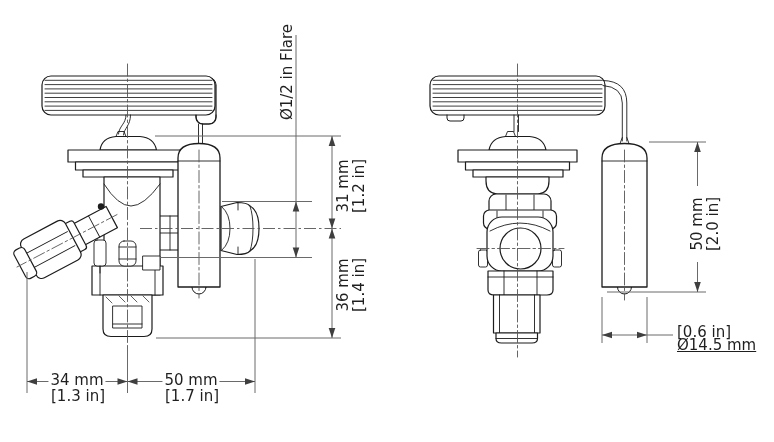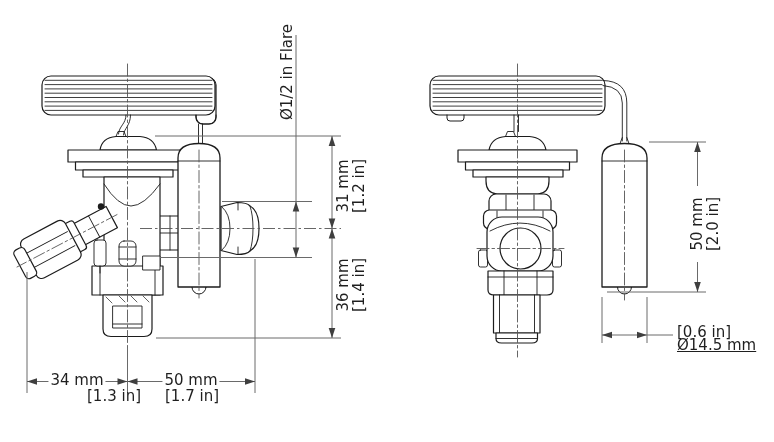--- a/index.html
+++ b/index.html
@@ -210,21 +210,21 @@
   <div>31 mm</div>
   <div>[1.2 in]</div>
 </div>
 
 <div class="label v-block" style="left:351px;top:285px;width:72px;">
   <div>36 mm</div>
   <div>[1.4 in]</div>
 </div>
 
 <div class="label h-center bg-white" style="left:77px;top:380px;text-align:center;">34 mm</div>
-<div class="label h-center" style="left:78px;top:396px;margin-left:36px;">[1.3 in]</div>
+<div class="label h-center" style="left:78px;top:396px;">[1.3 in]</div>
 
 <div class="label h-center bg-white" style="left:191px;top:380px;">50 mm</div>
 <div class="label h-center" style="left:192px;top:396px;">[1.7 in]</div>
 
 <div class="label v-block bg-white" style="left:705px;top:224px;width:72px;">
   <div>50 mm</div>
   <div>[2.0 in]</div>
 </div>
 
 <div class="label" style="left:677px;top:337px;text-decoration:underline;">Ø14.5 mm</div>

